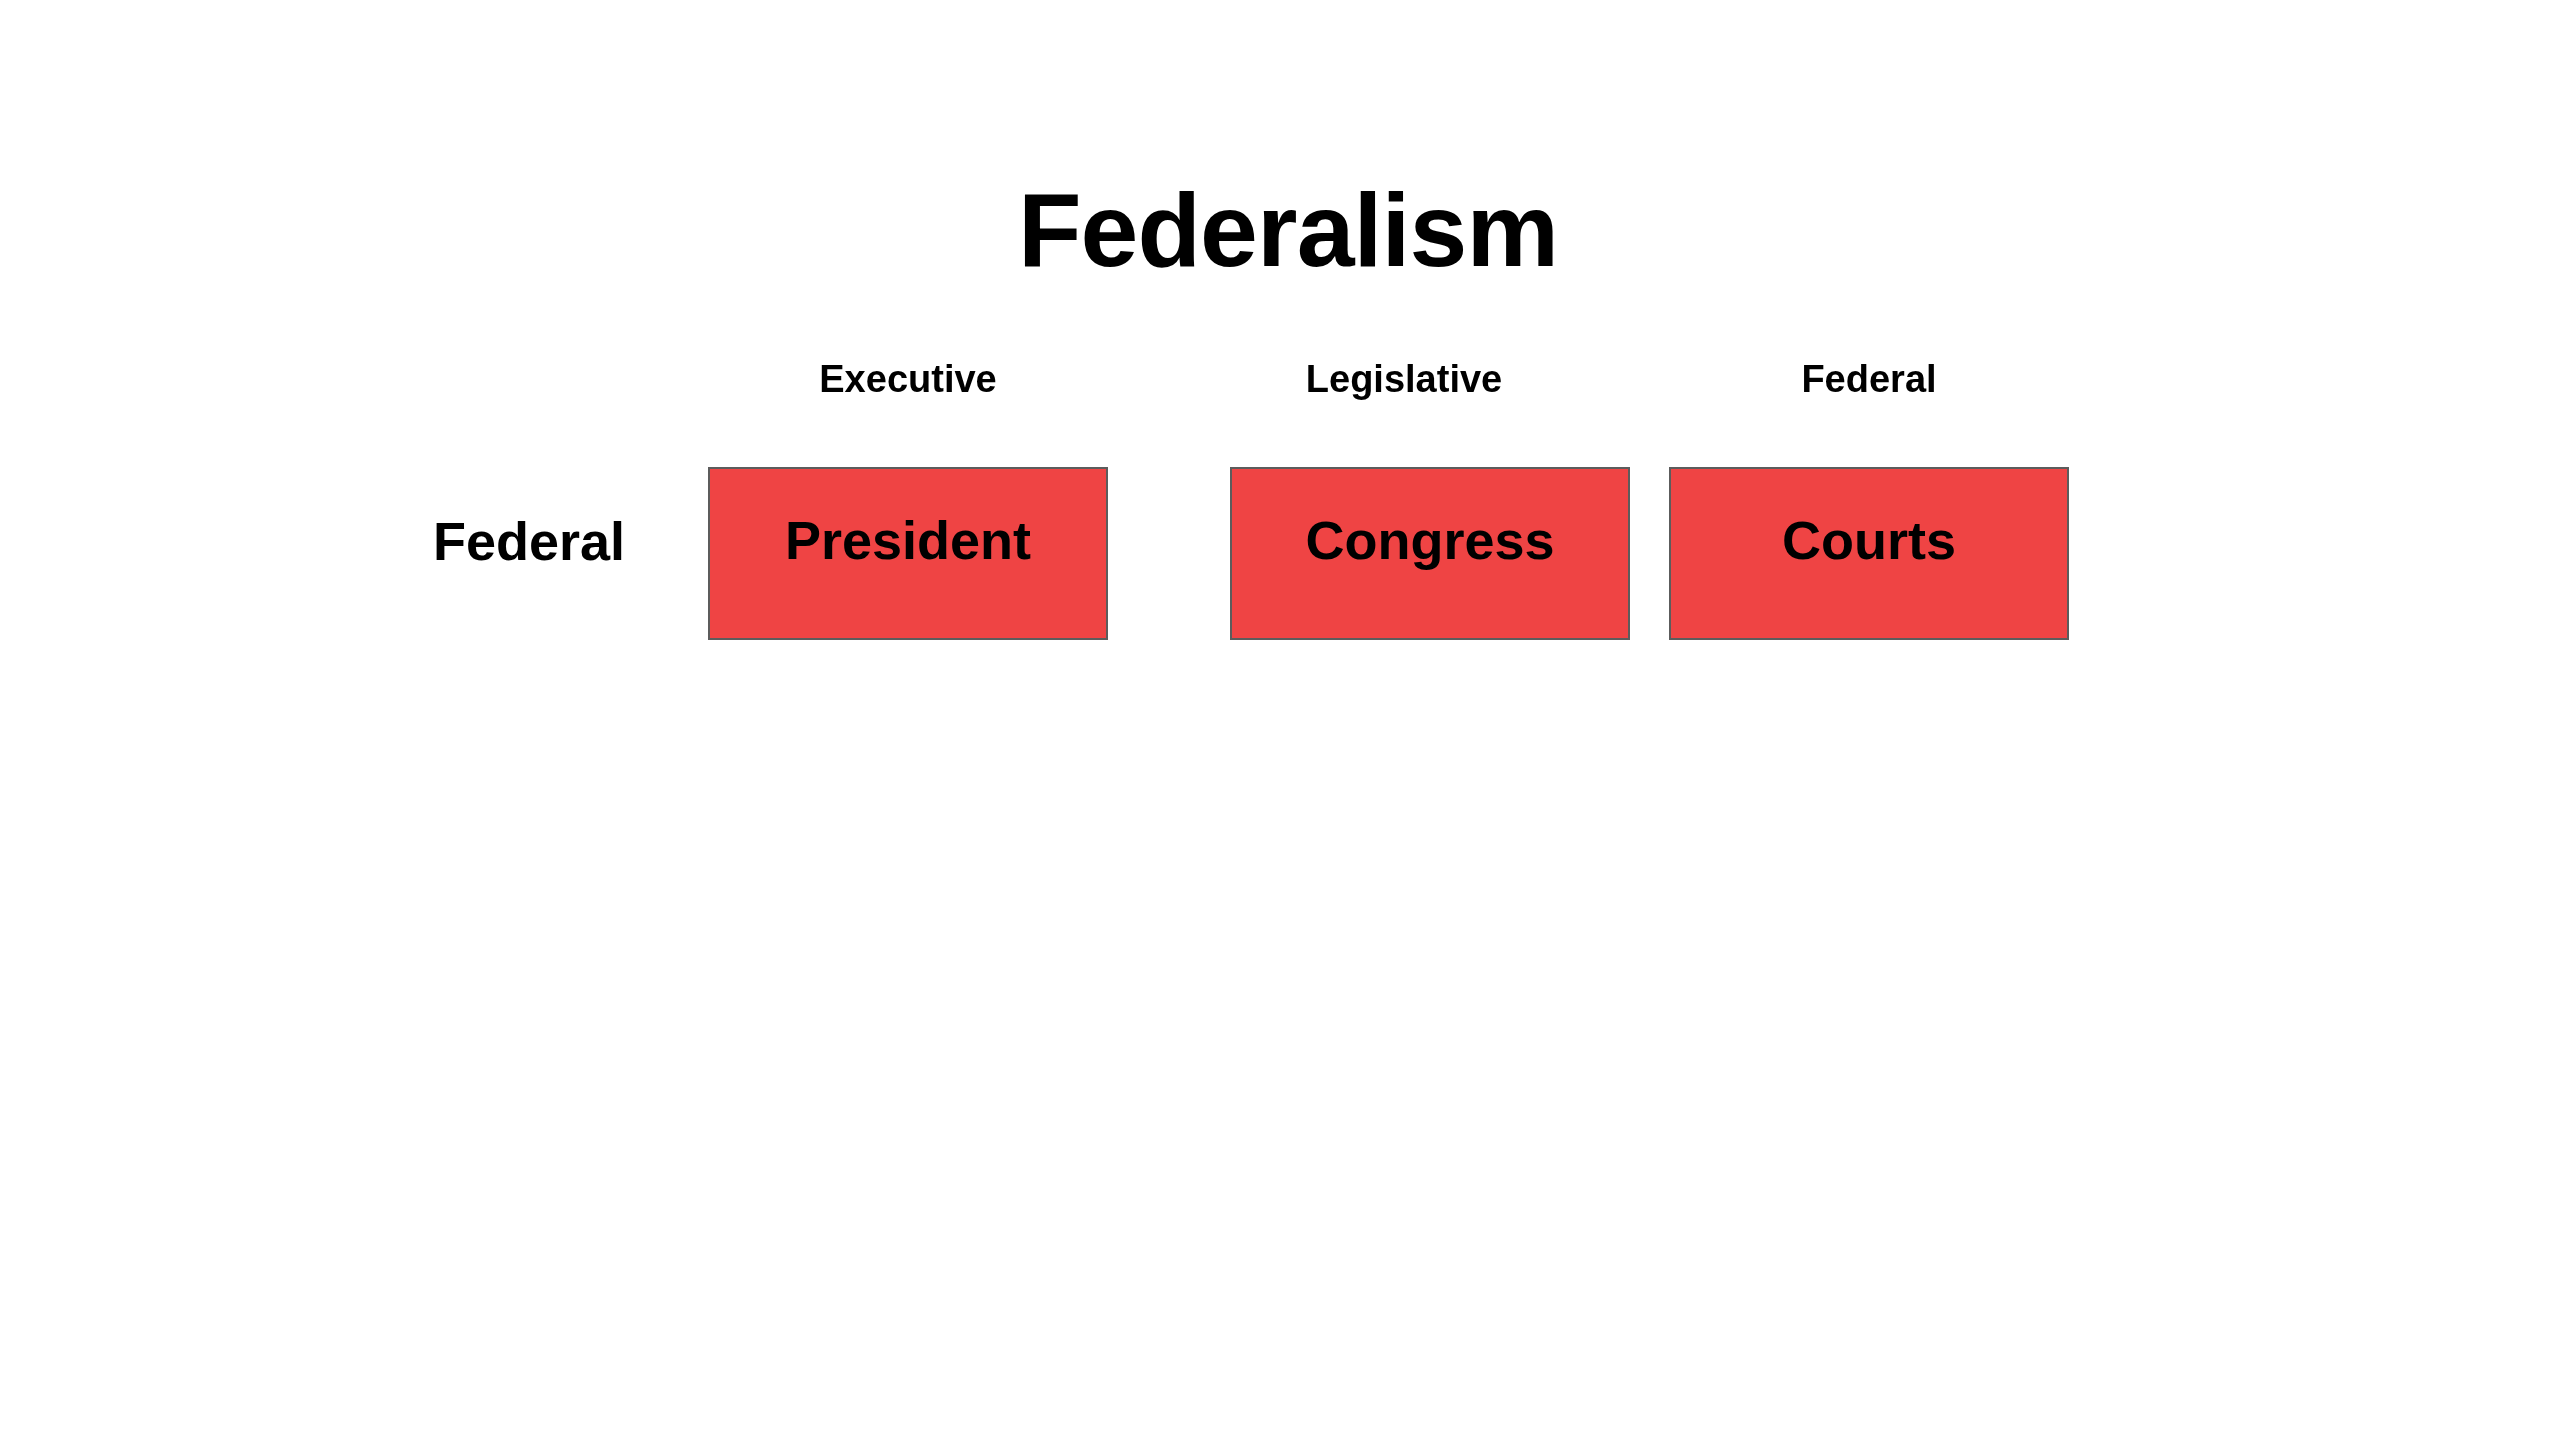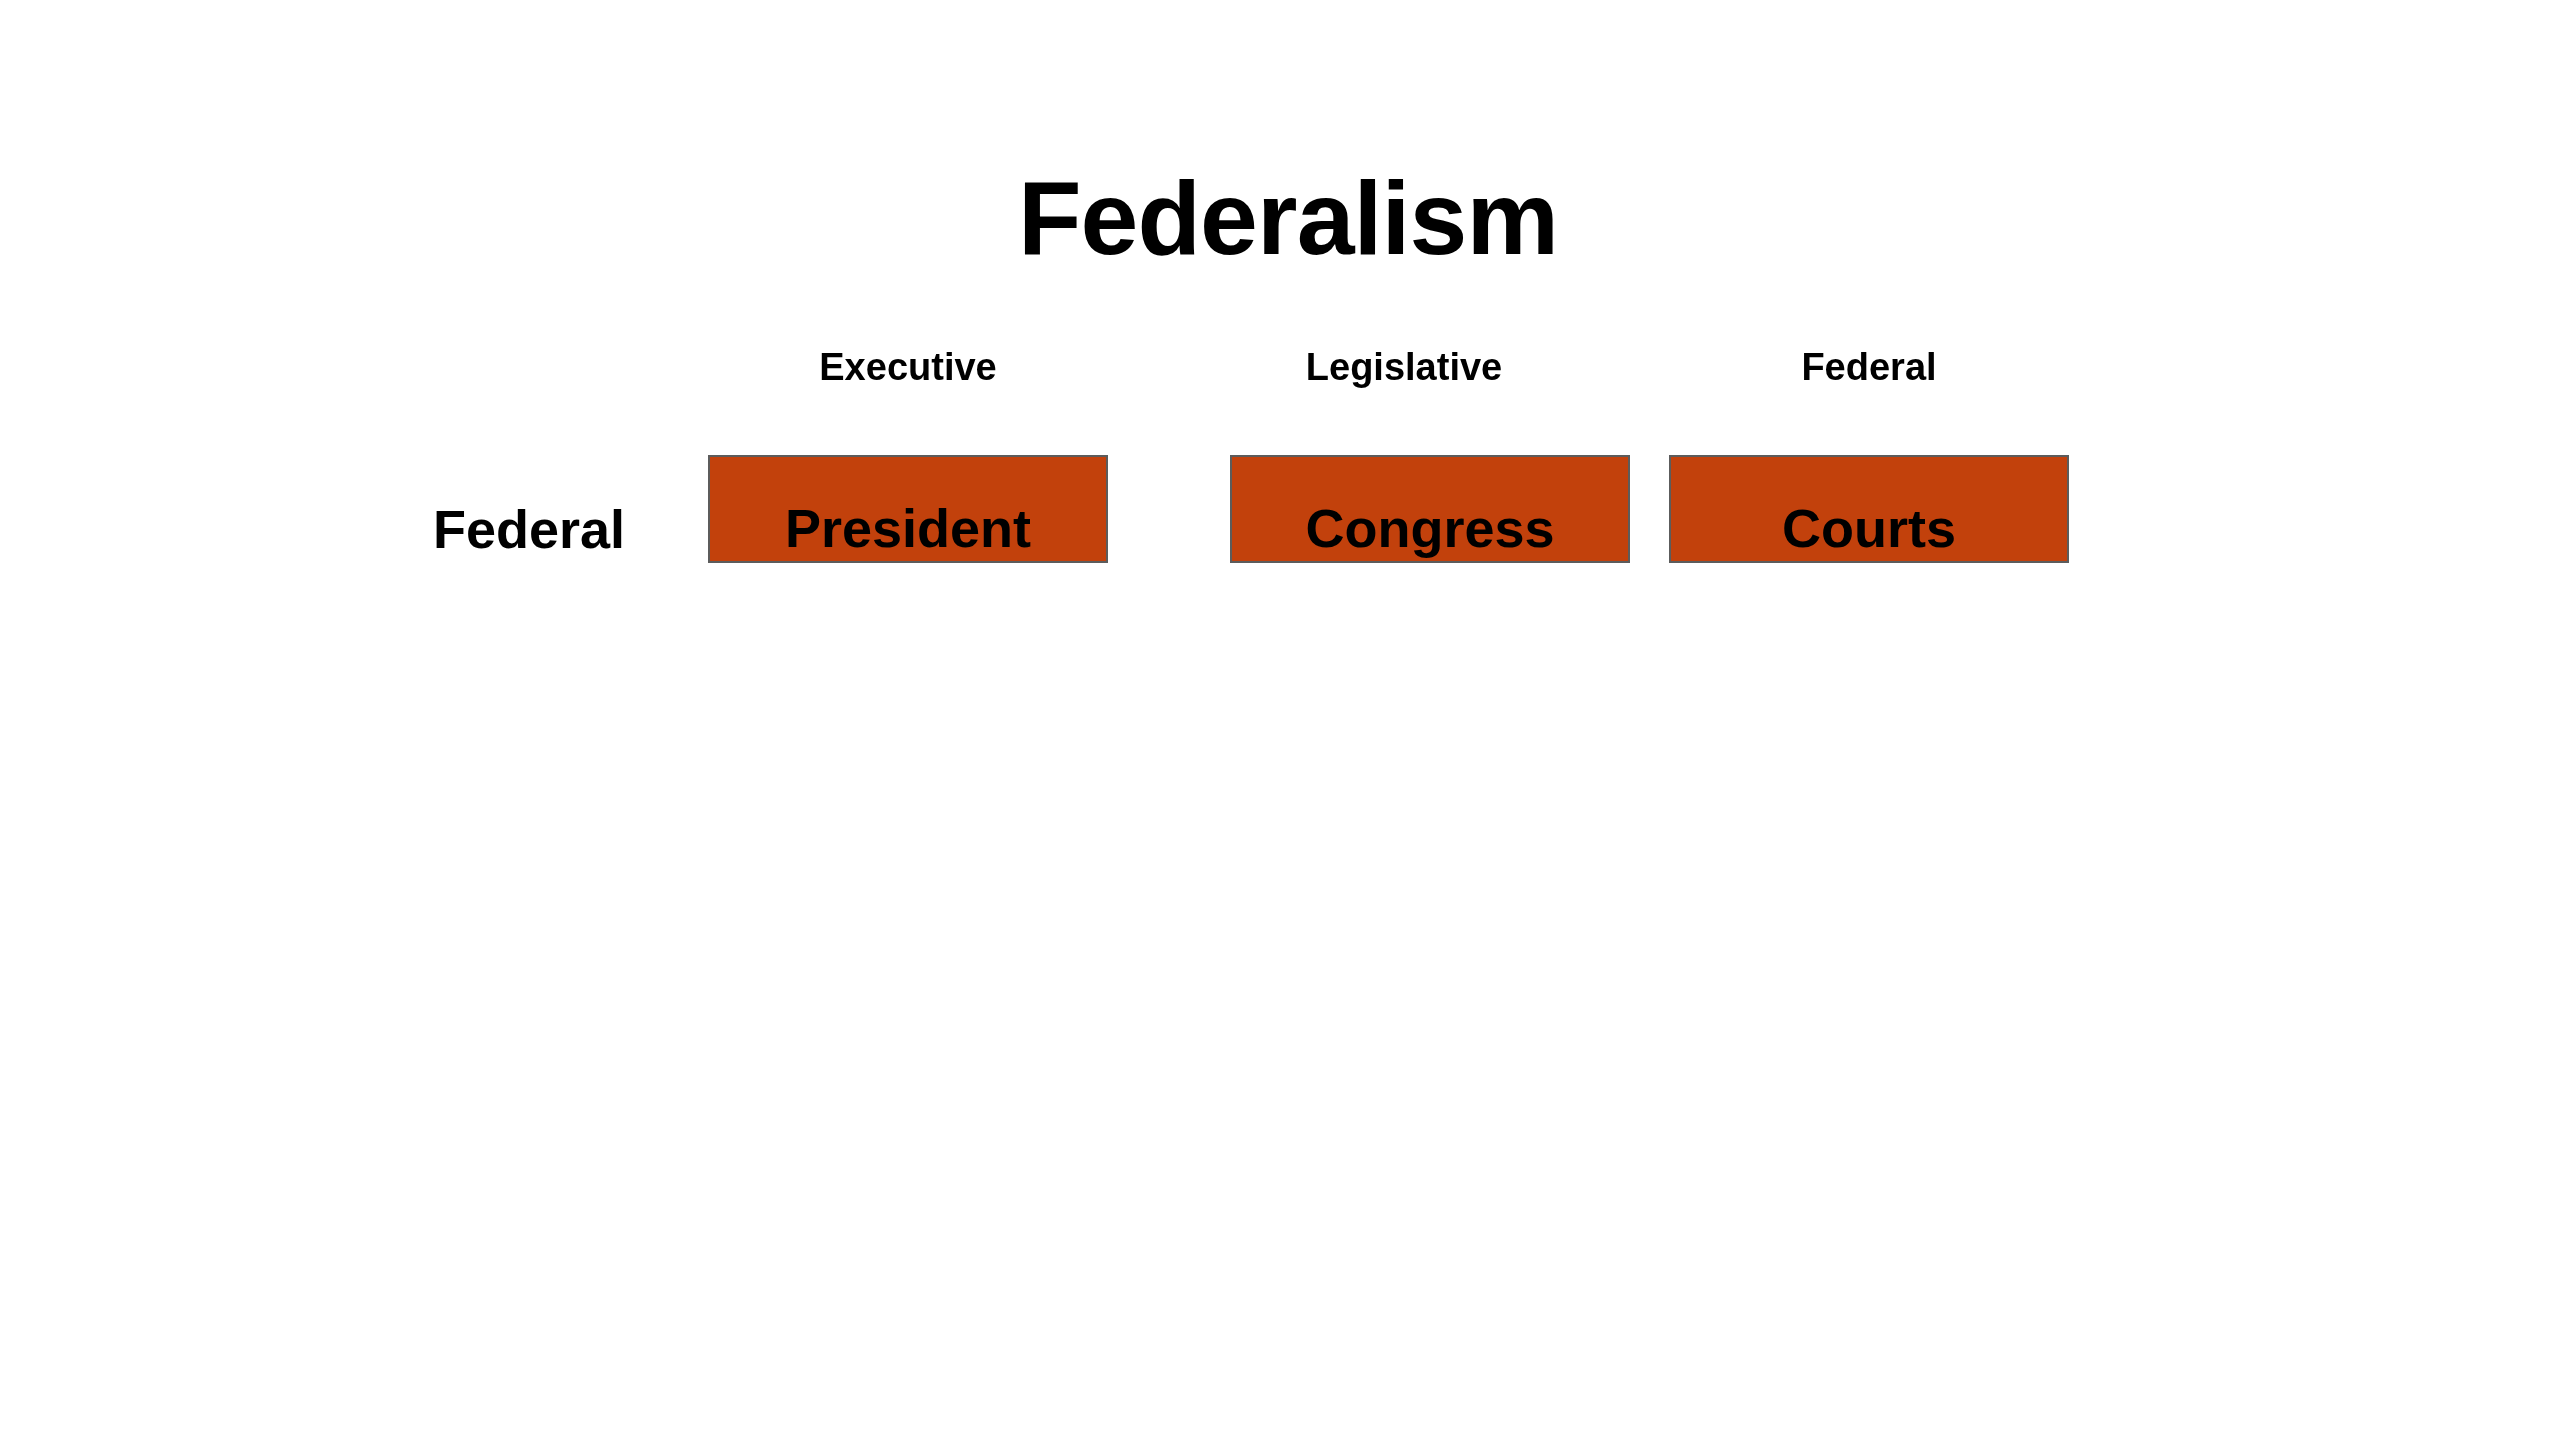--- a/index.html
+++ b/index.html
@@ -8,21 +8,21 @@
       background: #ffffff;
     }
     body {
       width: 2576px;
       height: 1449px;
       position: relative;
       overflow: hidden;
       font-family: "Liberation Sans", "DejaVu Sans", sans-serif;
       color: #000000;
     }
-    .abs { position: absolute; }
+    .abs { position: absolute; margin-top: 12px; }
     .title {
       left: 0;
       width: 2576px;
       top: 166px;
       font-size: 104px;
       line-height: 104px;
       font-weight: bold;
       text-align: center;
       letter-spacing: -0.9px;
     }
@@ -39,24 +39,24 @@
       width: 270px;
       top: 502px;
       font-size: 54px;
       line-height: 54px;
       font-weight: bold;
       text-align: center;
     }
     .box {
       top: 455px;
       width: 400px;
-      height: 108px;
+      height: 173px;
       box-sizing: border-box;
       border: 2.7px solid #5c5c5c;
-      background: #c2410c;
+      background: #ef4444;
     }
     .box-label {
       position: absolute;
       left: 0;
       right: 0;
       top: 44px;
       font-size: 54px;
       line-height: 54px;
       font-weight: bold;
       text-align: center;

